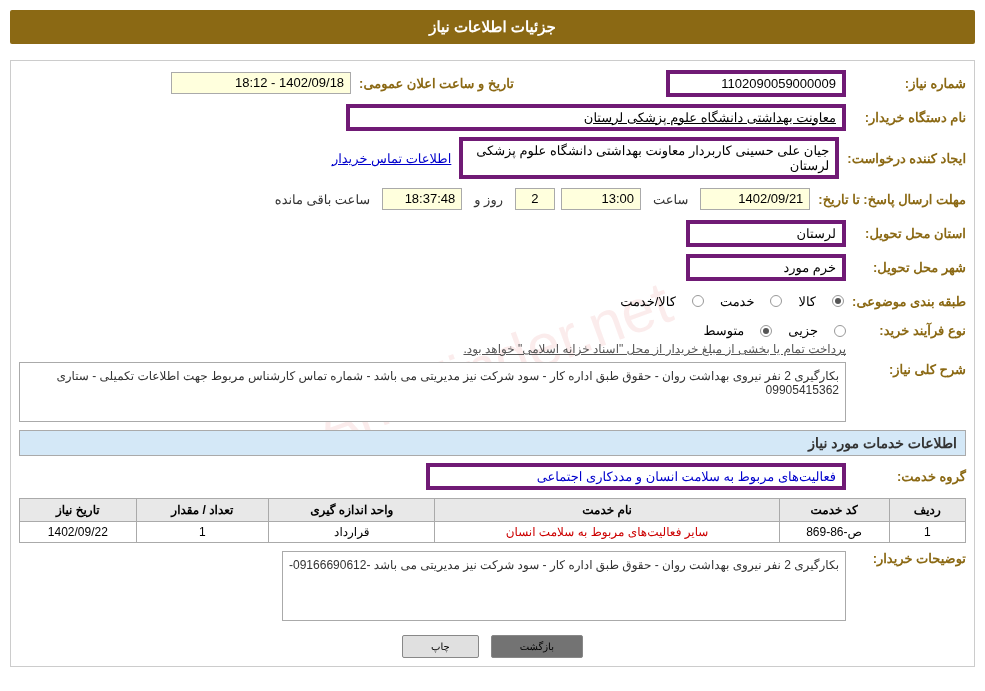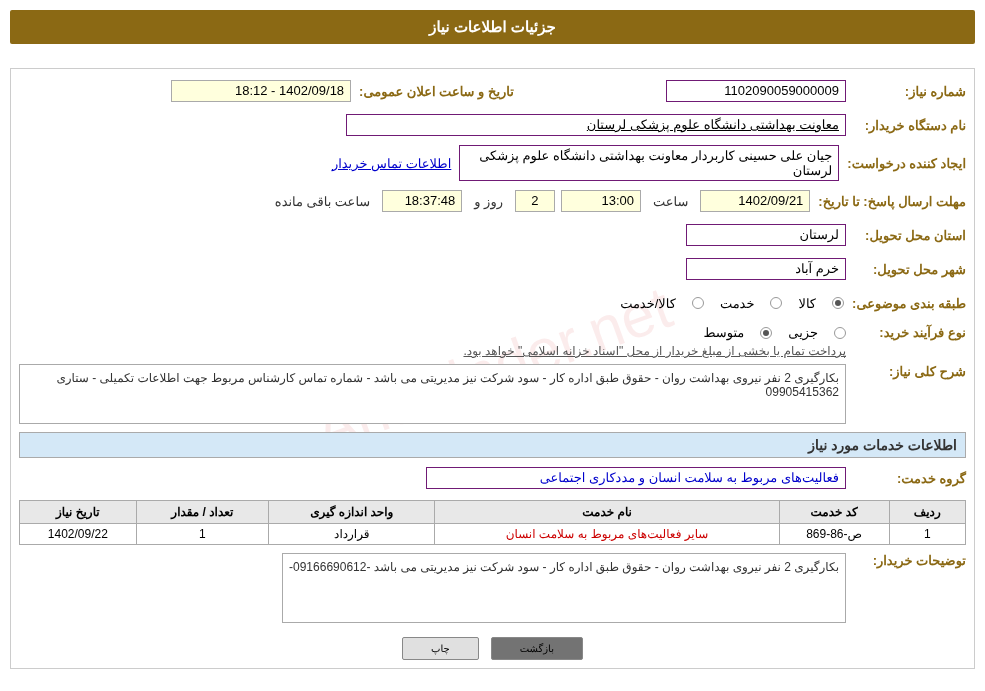--- a/index.html
+++ b/index.html
@@ -16,21 +16,21 @@
       margin: 0 auto;
       padding: 10px;
     }
     .header-bar {
       background: #8B6914;
       color: #fff;
       text-align: center;
       padding: 8px 0;
       font-size: 15px;
       font-weight: bold;
-      margin-bottom: 24px;
+      margin-bottom: 16px;
       border-radius: 2px;
     }
     .form-container {
       border: 1px solid #ccc;
       padding: 8px;
       background: #fff;
     }
     .form-row {
       display: flex;
       align-items: center;
@@ -44,21 +44,21 @@
       text-align: right;
       padding-left: 8px;
       white-space: nowrap;
     }
     .value-cell {
       flex: 1;
       display: flex;
       align-items: center;
     }
     .input-box {
-      border: 1px solid #701a75;
+      border: 4px solid #701a75;
       background: #fff;
       padding: 2px 6px;
       min-height: 22px;
       display: inline-block;
     }
     .input-medium {
       width: 180px;
     }
     .date-input {
       border: 1px solid #aaa;
@@ -252,21 +252,21 @@
       <div class="form-row">
         <span class="label-cell">استان محل تحویل:</span>
         <div class="value-cell">
           <span class="input-box" style="width:160px;">لرستان</span>
         </div>
       </div>
 
       <div class="form-row">
         <span class="label-cell">شهر محل تحویل:</span>
         <div class="value-cell">
-          <span class="input-box" style="width:160px;">خرم آباد</span>
+          <span class="input-box" style="width:160px;">خرم مورد</span>
         </div>
       </div>
 
       <div class="form-row">
         <span class="label-cell">طبقه بندی موضوعی:</span>
         <div class="value-cell">
           <div class="radio-group">
             <div class="radio-item">
               <span class="radio-circle checked"></span>
               <span>کالا</span>

